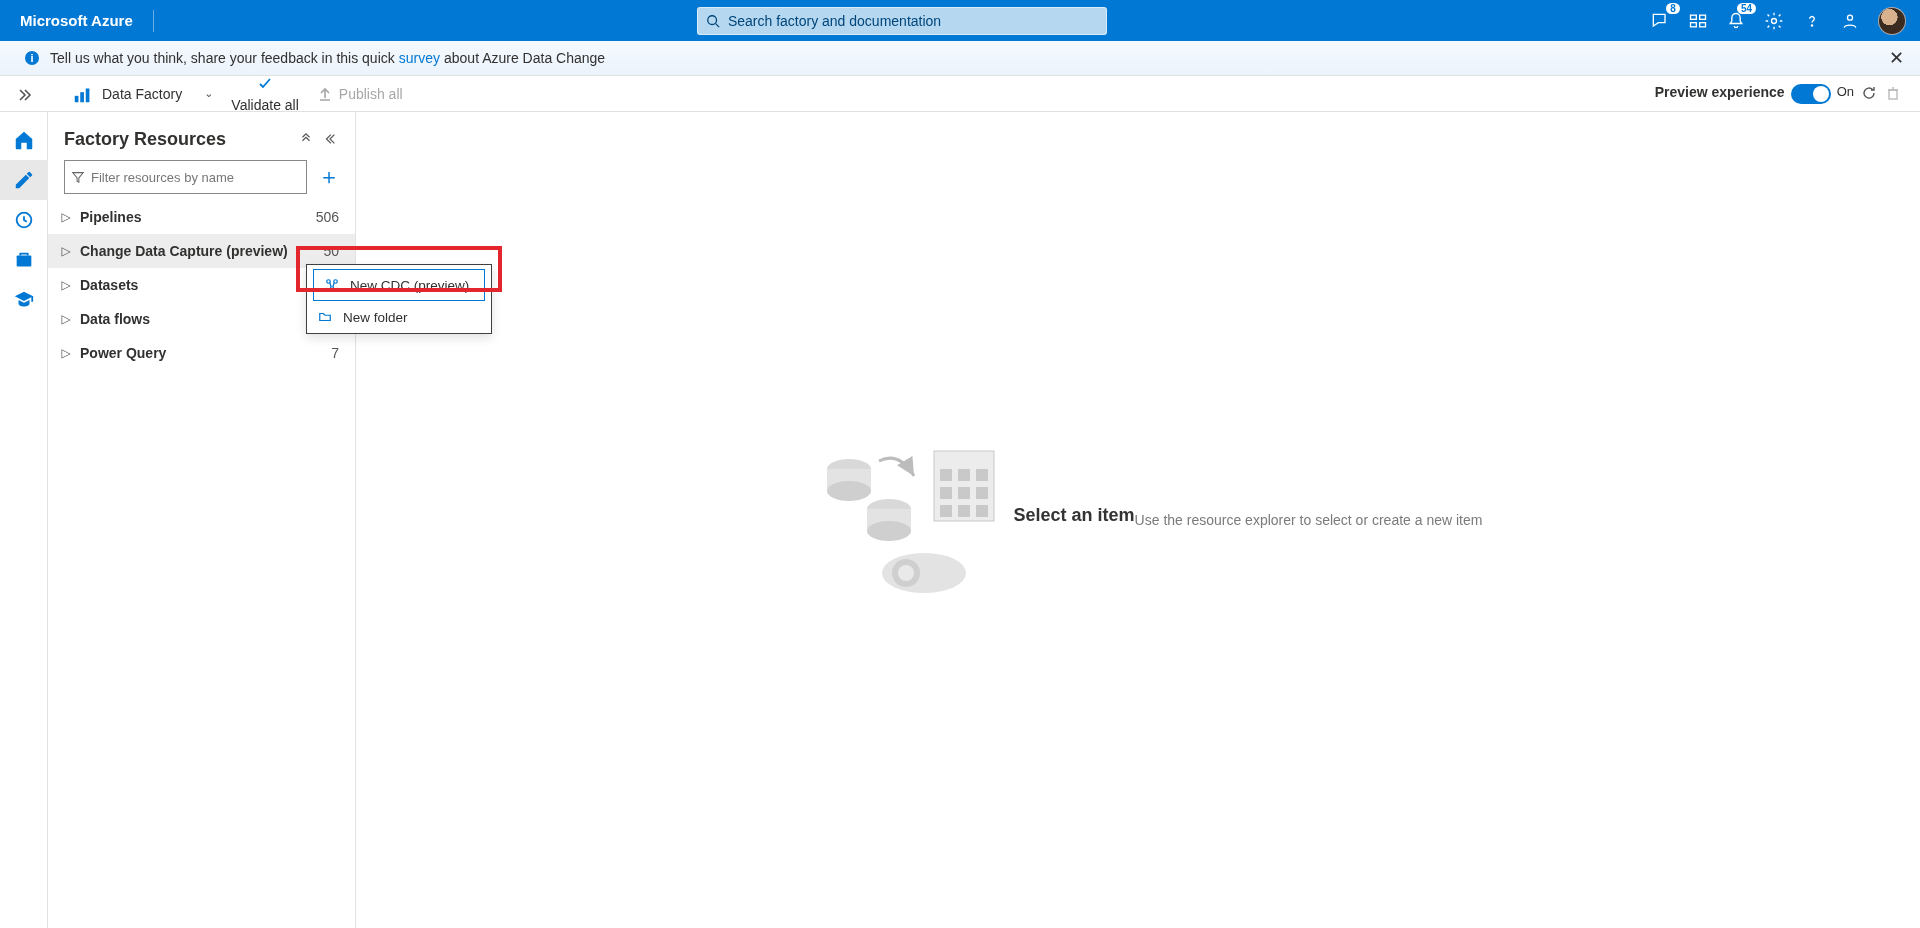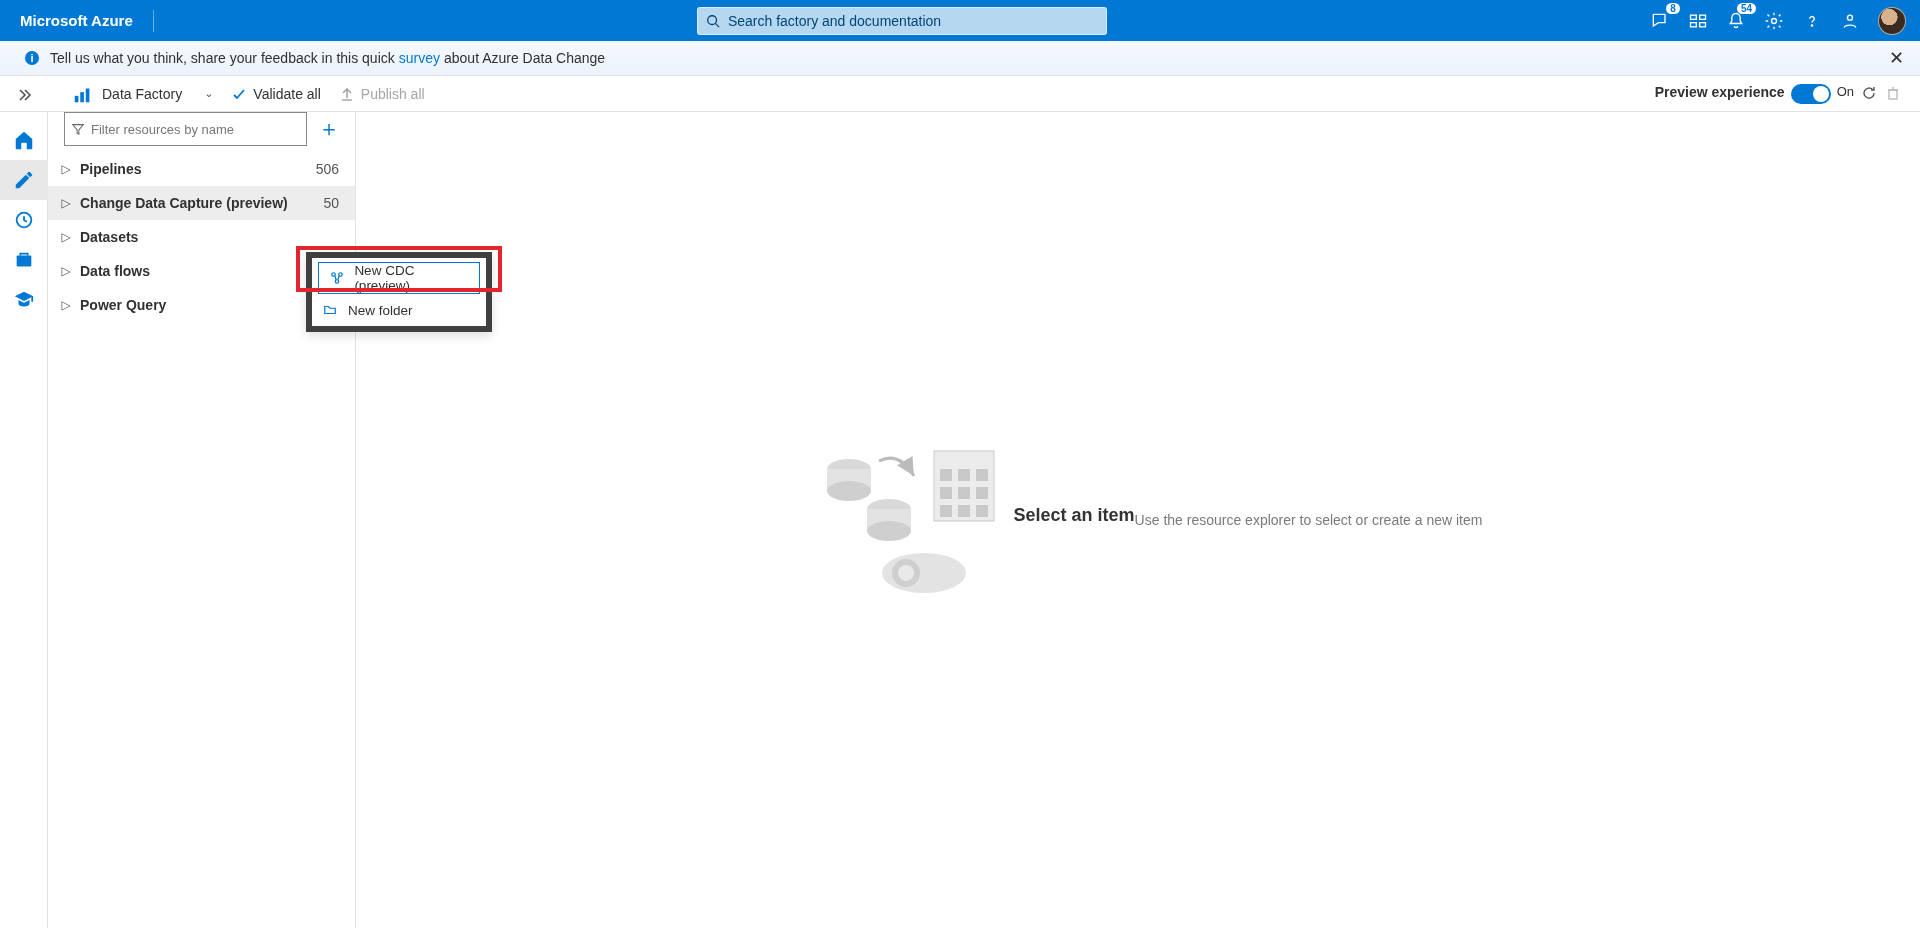--- a/index.html
+++ b/index.html
@@ -24,21 +24,21 @@
   .banner .info-ico { margin:0 10px 0 24px; color:#0078d4; }
   .banner a { color:#0078d4; text-decoration:none; margin:0 4px; }
   .banner .close-x { margin-left:auto; margin-right:16px; cursor:pointer; font-size:18px; color:#333; }
 
   
   .toolbar { height:36px; border-bottom:1px solid #e1e1e1; display:flex; align-items:center; font-size:14px; }
   .toolbar-left { display:flex; align-items:center; gap:18px; padding-left:72px; }
   .df-label { display:flex; align-items:center; gap:8px; color:#323130; cursor:pointer; }
   .df-label .chev { font-size:11px; color:#555; margin-left:14px; }
   .df-icon { color:#0078d4; }
-  .validate { display:flex; align-items:center; gap:6px; cursor:pointer; }
+  .validate { display:flex; align-items:center; gap:6px; cursor:pointer;flex-direction:column; }
   .publish { display:flex; align-items:center; gap:6px; color:#a6a6a6; cursor:default; }
   .toolbar-right { margin-left:auto; display:flex; align-items:flex-start; gap:6px; padding-right:18px; }
   .preview-label { font-size:14px; font-weight:600; }
   .toggle { width:40px; height:20px; background:#0078d4; border-radius:10px; position:relative; cursor:pointer; }
   .toggle .knob { position:absolute; right:2px; top:2px; width:16px; height:16px; border-radius:50%; background:#fff; }
   .on-text { font-size:13px; }
   .tb-icon { width:18px; height:18px; cursor:pointer; color:#555; display:flex; align-items:center; justify-content:center; }
   .tb-icon.disabled { color:#bbb; cursor:default; }
 
   
@@ -62,21 +62,21 @@
   .plus-btn { width:24px; height:24px; display:flex; align-items:center; justify-content:center; color:#0078d4; font-size:22px; cursor:pointer; }
 
   .tree { font-size:14px; }
   .tree-row { height:34px; display:flex; align-items:center; padding:0 16px 0 12px; cursor:pointer; }
   .tree-row.selected { background:#ededed; }
   .tri { width:12px; display:inline-block; text-align:center; margin-right:8px; color:#555; font-size:12px; }
   .tree-label { flex:1; font-weight:600; }
   .tree-count { color:#555; font-weight:400; }
 
   
-  .ctx-menu { position:absolute; left:306px; top:252px; width:186px; background:#fff; border:6px solid #404040; box-shadow:0 4px 10px rgba(0,0,0,0.12); z-index:20; }
+  .ctx-menu { position:absolute; left:306px; top:264px; width:186px; background:#fff; border:1px solid #404040; box-shadow:0 4px 10px rgba(0,0,0,0.12); z-index:20; }
   .ctx-highlight { position:absolute; left:296px; top:246px; width:206px; height:46px; border:4px solid #e3262d; z-index:25; pointer-events:none; }
   .ctx-item { height:32px; display:flex; align-items:center; gap:10px; padding:0 10px; font-size:13.5px; cursor:pointer; }
   .ctx-item.primary { border:1px solid #0078d4; margin:4px 6px 0 6px; }
   .ctx-ico { width:16px; height:16px; color:#0078d4; display:flex; align-items:center; justify-content:center; }
 
   
   .canvas { flex:1; display:flex; flex-direction:row; align-items:center; justify-content:center; color:#5a5a5a; }
   .empty-illustration { width:220px; height:200px; margin-bottom:18px; }
   .empty-title { font-size:18px; font-weight:600; color:#333; margin-bottom:10px; }
   .empty-sub { font-size:14px; color:#7a7a7a; }
@@ -231,20 +231,33 @@
     </div>
     <div class="rail-item">
       <svg class="rail-svg" viewBox="0 0 24 24" fill="#0078d4">
           <path d="M12 3L2 8l10 5 8-4v5h2V8L12 3z"></path>
           <path d="M6 12v4c0 1.5 2.7 3 6 3s6-1.5 6-3v-4l-6 3-6-3z"></path>
         </svg>
     </div>
   </div>
 
   <div class="explorer">
+    <div class="explorer-header">
+      <div class="explorer-title">Factory Resources</div>
+      <div class="hdr-ico">
+        <svg width="14" height="14" viewBox="0 0 16 16" fill="none" stroke="#555" stroke-width="1.4">
+            <path d="M4 6l4 4 4-4M4 2l4 4 4-4" transform="rotate(180 8 6)"></path>
+          </svg>
+      </div>
+      <div class="hdr-ico">
+        <svg width="14" height="14" viewBox="0 0 16 16" fill="none" stroke="#555" stroke-width="1.4">
+            <path d="M10 3L5 8l5 5M6 3L1 8l5 5" transform="translate(3 0)"></path>
+          </svg>
+      </div>
+    </div>
     <div class="filter-row">
       <div class="filter-input">
         <svg width="14" height="14" viewBox="0 0 16 16" fill="none" stroke="#666" stroke-width="1.2">
             <path d="M2 3h12l-5 6v5l-2-1v-4L2 3z"></path>
           </svg>
         <input style="margin-left: 6px;" placeholder="Filter resources by name">
       </div>
       <div class="plus-btn">＋</div>
     </div>
 

